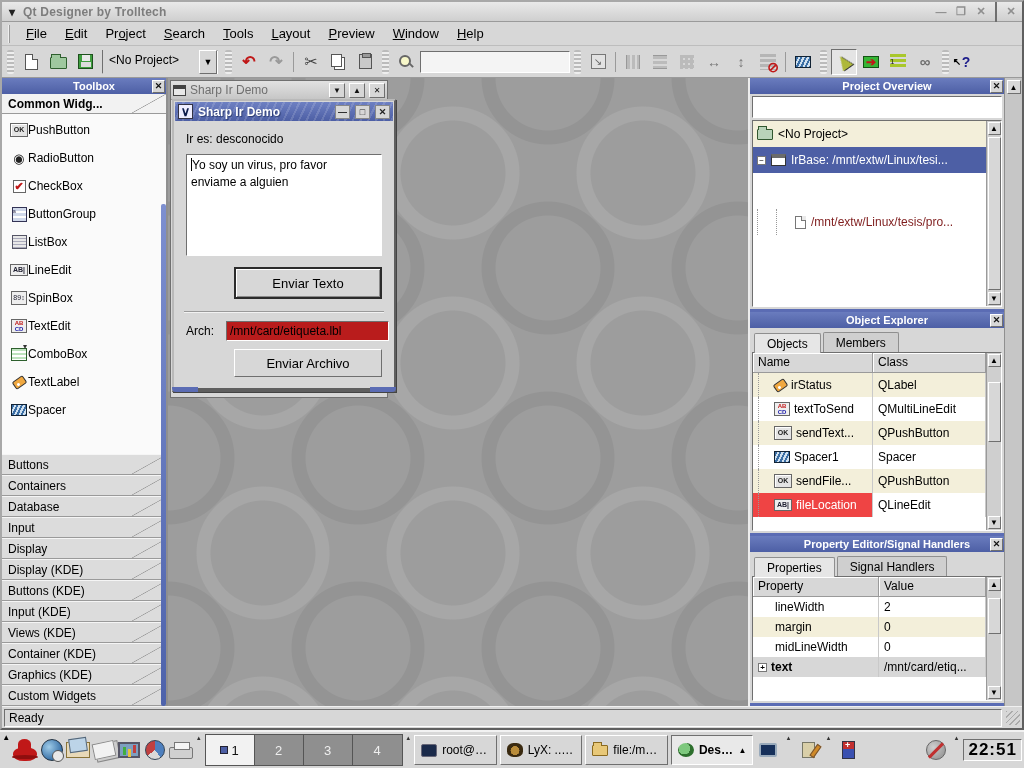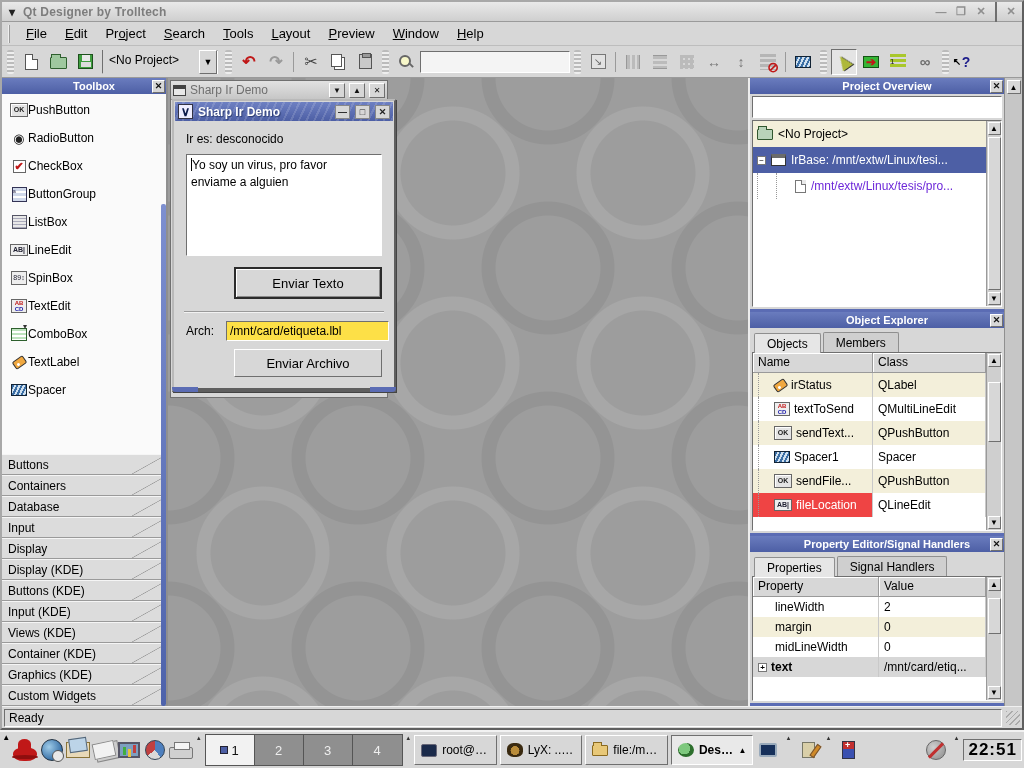--- a/index.html
+++ b/index.html
@@ -120,37 +120,37 @@
   .pv-btn { width:15px; height:14px; background:#d7d7d7; font-size:9px; font-weight:bold; text-align:center; line-height:13px; color:#222; border:1px solid #888; }
   .pv-body { padding:10px 12px 0 12px; }
   .pv-label { margin-bottom:8px; }
   .pv-textarea { height:102px; background:#fff; padding:2px 4px; line-height:17px; position:relative; }
   .caret { display:inline-block; width:1px; height:13px; background:#000; vertical-align:-2px; }
   .pv-btnrow { display:flex; justify-content:flex-end; margin-top:11px; }
   .btn-default { width:148px; height:32px; background:#d7d7d7; border:2px solid #2b2b2b; display:flex; align-items:center; justify-content:center; box-shadow:inset 1px 1px 0 #fff, inset -1px -1px 0 #8a8a8a; font-size:13px; }
   .pv-hr { border:none; border-top:1px solid #9a9a9a; border-bottom:1px solid #f2f2f2; margin:12px -2px 8px -2px; }
   .pv-filerow { display:flex; align-items:center; gap:12px; }
   .pv-filerow .flabel { width:32px; }
-  .file-input { flex:1; height:20px; background:#fde047; padding:1px 3px; font-size:12px; }
+  .file-input { flex:1; height:20px; background:#b91c1c; padding:1px 3px; font-size:12px; }
   .btn-normal { width:148px; height:28px; background:#d7d7d7; display:flex; align-items:center; justify-content:center; font-size:13px; }
   .pv-grip-l,.pv-grip-r { position:absolute; bottom:-4px; width:26px; height:5px; background:#5b6cb4; }
   .pv-grip-l { left:-2px; border-radius:0 0 0 4px; }
   .pv-grip-r { right:-2px; border-radius:0 0 4px 0; }
 
   
   .dock { width:256px; display:flex; flex-direction:column; background:#d7d7d7; border-left:2px solid #ededed; }
   .dock-panel { display:flex; flex-direction:column; border-bottom:3px solid #5b6cb4; background:#d7d7d7; }
   .po { height:234px; } .oe { height:224px; } .pe { flex:1; }
   .po-filter { height:22px; background:#fff; margin:2px; }
   .tree { flex:1; background:#fff; margin:0 2px 2px 2px; display:flex; min-height:0; }
   .tree-rows { flex:1; overflow:hidden; }
   .trow { height:26px; display:flex; align-items:center; gap:5px; padding-left:4px; }
   .trow.cream { background:#f3efda; }
   .trow.sel { background:#4d5fa5; color:#fff; }
-  .trow.dim { color:#6d28d9; }
+  .trow.dim { color:#7f1d1d;margin-top:36px; }
   .indent { width:14px; flex:none; border-left:1px dotted #999; height:100%; }
   .expander { width:9px; height:9px; border:1px solid #777; background:#fff; color:#000; font-size:8px; line-height:7px; text-align:center; flex:none; }
   .ti-folder { width:16px; height:11px; background:#b9d3b9; border:1px solid #31572f; border-radius:1px; position:relative; flex:none; }
   .ti-folder::before { content:""; position:absolute; top:-4px; left:0; width:7px; height:3px; background:#b9d3b9; border:1px solid #31572f; border-bottom:none; }
   .ti-form { width:15px; height:12px; background:#fff; border:1px solid #333; border-top:4px solid #6b6b6b; flex:none; }
   .ti-file { width:11px; height:13px; background:#fff; border:1px solid #777; flex:none; position:relative; }
   .ti-file::after { content:""; position:absolute; right:-1px; top:-1px; width:4px; height:4px; background:#e9e9e9; border-left:1px solid #777; border-bottom:1px solid #777; }
   .tlabel { white-space:nowrap; overflow:hidden; }
 
   .vscroll { width:15px; background:#cfcfcf; border-left:1px solid #9a9a9a; display:flex; flex-direction:column; align-items:center; flex:none; }
@@ -343,20 +343,24 @@
         </span>
     </div>
 
     <div class="workrow">
 
       <div class="toolbox">
         <div class="panel-title">
           <span class="cap">Toolbox</span>
           <span class="panel-close bev-out">✕</span>
         </div>
+        <div class="tbx-head">
+          <span>Common Widg...</span>
+          <span class="diag"></span>
+        </div>
         <div class="tbx-list">
           <div class="tbx-item">
               <span class="wicon">
                 <span class="w-ok">OK</span>
               </span>
               <span>PushButton</span>
             </div>
           <div class="tbx-item">
               <span class="wicon">
                 <span class="w-radio">◉</span>

